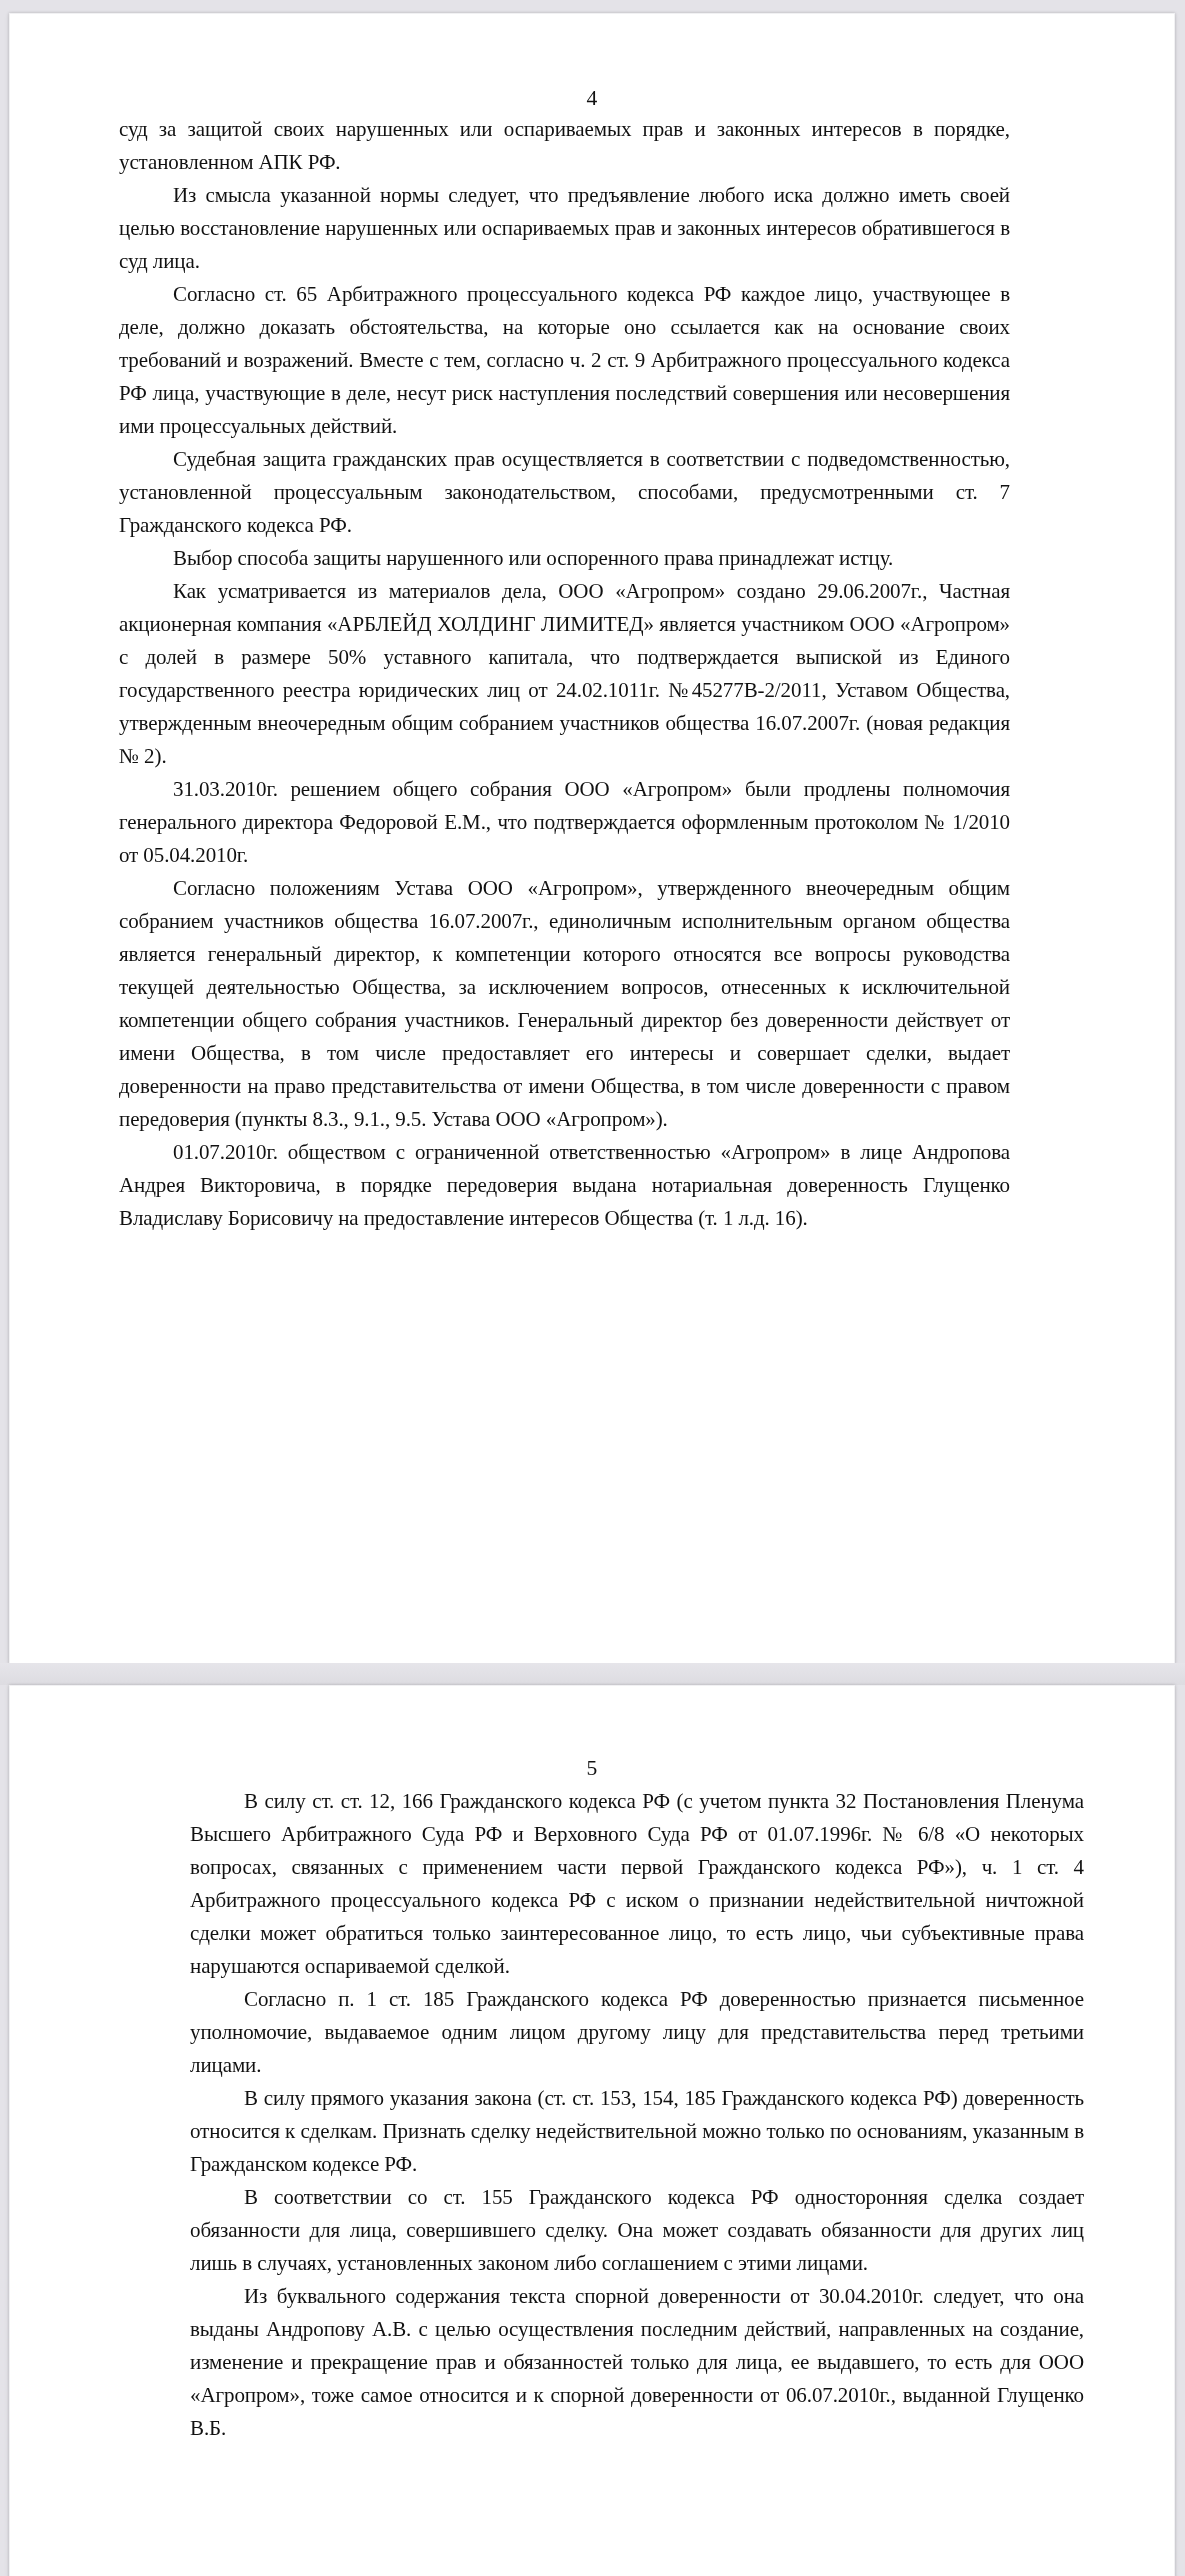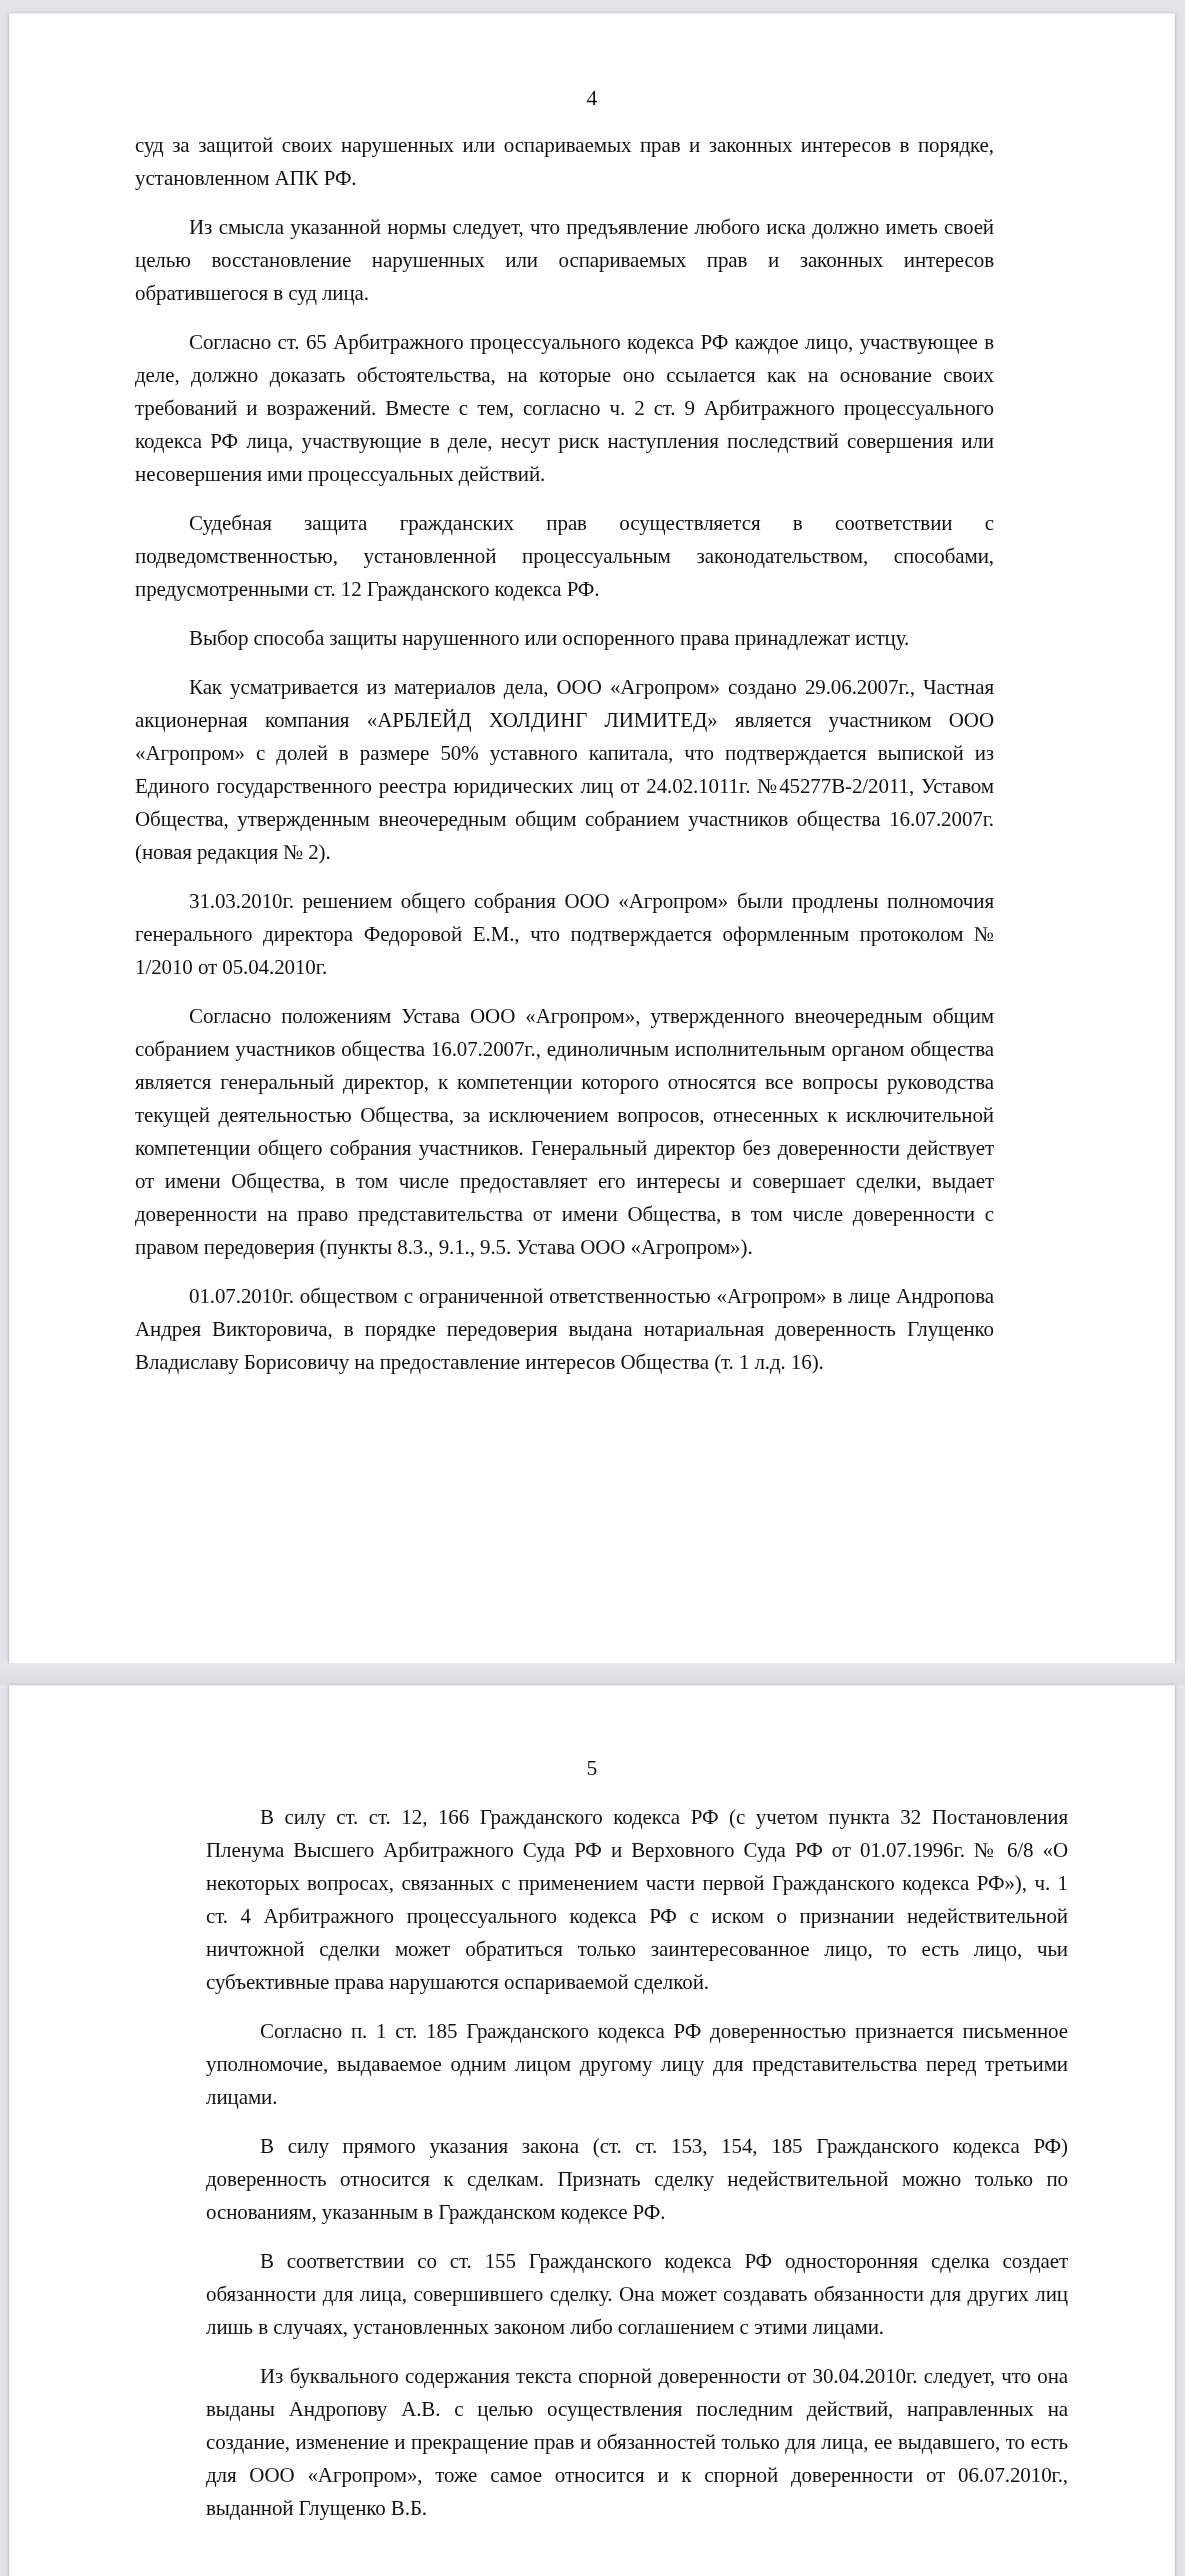--- a/index.html
+++ b/index.html
@@ -56,21 +56,21 @@
       left: 109px;
       width: 891px;
     }
     #page-5 .text-block {
       top: 99px;
       left: 180px;
       width: 894px;
       line-height: 33px;
     }
     .para {
-      margin: 16px;
+      margin: 0;
       text-indent: 54px;
     }
     .para.no-indent {
       text-indent: 0;
     }
     .page-gap {
       position: absolute;
       left: 0;
       width: 1186px;
       top: 1663px;
@@ -80,21 +80,21 @@
   </style>
 </head>
 <body>
 
 <div class="page" id="page-4">
   <div class="page-number">4</div>
   <div class="text-block">
     <p class="para no-indent">суд за защитой своих нарушенных или оспариваемых прав и законных интересов в порядке, установленном АПК РФ.</p>
     <p class="para">Из смысла указанной нормы следует, что предъявление любого иска должно иметь своей целью восстановление нарушенных или оспариваемых прав и законных интересов обратившегося в суд лица.</p>
     <p class="para">Согласно ст. 65 Арбитражного процессуального кодекса РФ каждое лицо, участвующее в деле, должно доказать обстоятельства, на которые оно ссылается как на основание своих требований и возражений. Вместе с тем, согласно ч. 2 ст. 9 Арбитражного процессуального кодекса РФ лица, участвующие в деле, несут риск наступления последствий совершения или несовершения ими процессуальных действий.</p>
-    <p class="para">Судебная защита гражданских прав осуществляется в соответствии с подведомственностью, установленной процессуальным законодательством, способами, предусмотренными ст. 12 Гражданского кодекса РФ.</p>
+    <p class="para">Судебная защита гражданских прав осуществляется в соответствии с подведомственностью, установленной процессуальным законодательством, способами, предусмотренными ст. 7 Гражданского кодекса РФ.</p>
     <p class="para">Выбор способа защиты нарушенного или оспоренного права принадлежат истцу.</p>
     <p class="para">Как усматривается из материалов дела, ООО «Агропром» создано 29.06.2007г., Частная акционерная компания «АРБЛЕЙД ХОЛДИНГ ЛИМИТЕД» является участником ООО «Агропром» с долей в размере 50% уставного капитала, что подтверждается выпиской из Единого государственного реестра юридических лиц от 24.02.1011г. №45277В-2/2011, Уставом Общества, утвержденным внеочередным общим собранием участников общества 16.07.2007г. (новая редакция № 2).</p>
     <p class="para">31.03.2010г. решением общего собрания ООО «Агропром» были продлены полномочия генерального директора Федоровой Е.М., что подтверждается оформленным протоколом № 1/2010 от 05.04.2010г.</p>
     <p class="para">Согласно положениям Устава ООО «Агропром», утвержденного внеочередным общим собранием участников общества 16.07.2007г., единоличным исполнительным органом общества является генеральный директор, к компетенции которого относятся все вопросы руководства текущей деятельностью Общества, за исключением вопросов, отнесенных к исключительной компетенции общего собрания участников. Генеральный директор без доверенности действует от имени Общества, в том числе предоставляет его интересы и совершает сделки, выдает доверенности на право представительства от имени Общества, в том числе доверенности с правом передоверия (пункты 8.3., 9.1., 9.5.  Устава ООО «Агропром»).</p>
     <p class="para">01.07.2010г. обществом с ограниченной ответственностью «Агропром» в лице Андропова Андрея Викторовича, в порядке передоверия выдана нотариальная доверенность Глущенко Владиславу Борисовичу на предоставление интересов Общества (т. 1 л.д. 16).</p>
   </div>
 </div>
 
 <div class="page-gap"></div>
 

